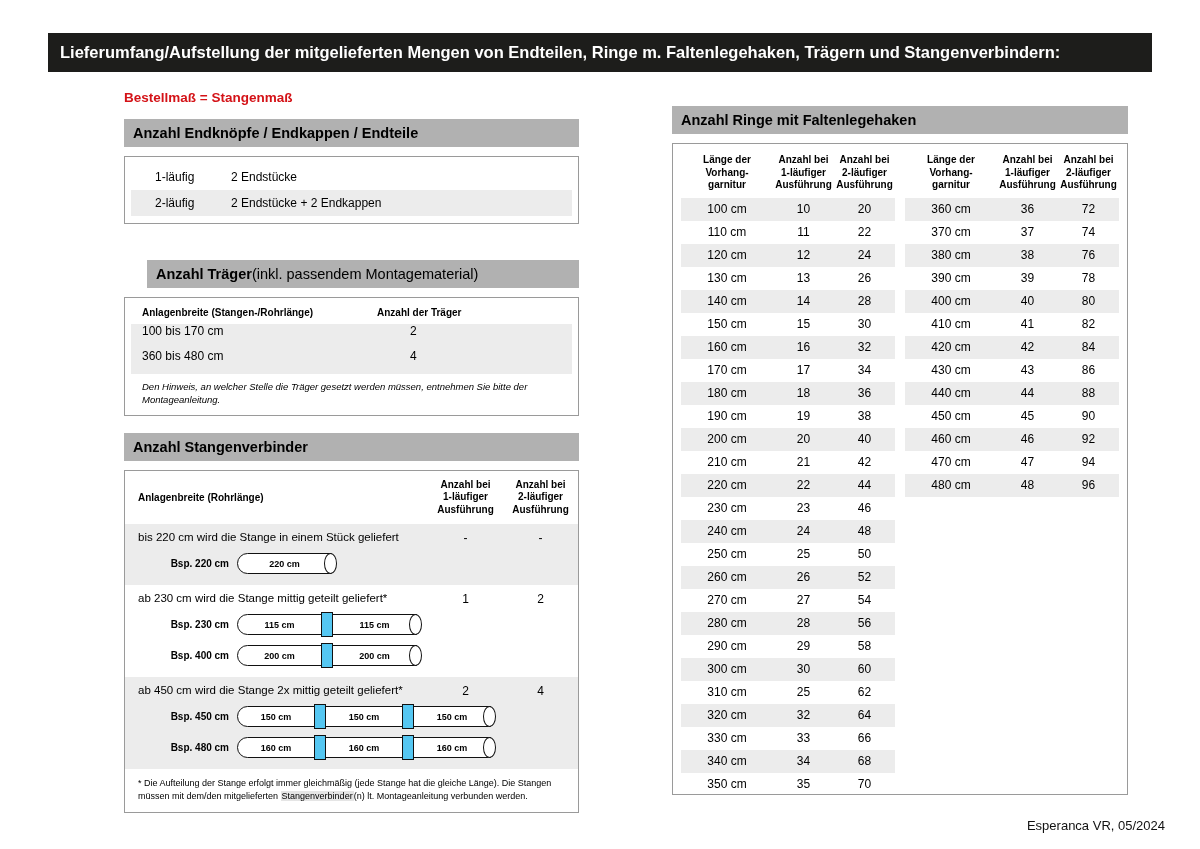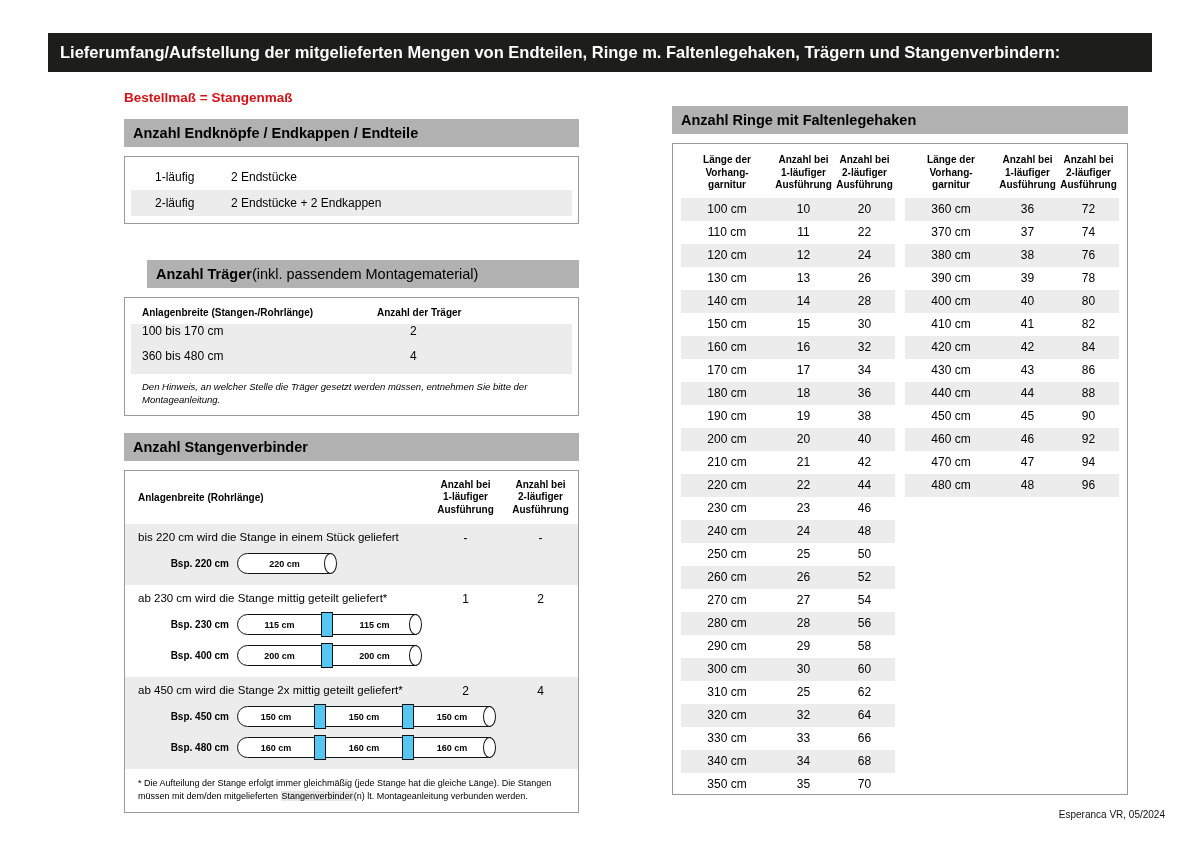--- a/index.html
+++ b/index.html
@@ -8,21 +8,21 @@
     width:1200px; height:849px; position:relative;
     font-family:"Liberation Sans", sans-serif; color:#000;
     overflow:hidden;
   }
   .title-bar {
     position:absolute; left:48px; top:33px; width:1104px; height:39px;
     background:#1d1d1b; color:#fff; display:flex; align-items:center;
     padding:0 12px; font-weight:bold; font-size:16.5px;
   }
   .footer {
-    position:absolute; right:35px; bottom:29px; font-size:10px; color:#111;
+    position:absolute; right:35px; bottom:16px; font-size:13px; color:#111;
   }
   .left-col  { position:absolute; left:124px; top:90px;  width:455px; }
   .right-col { position:absolute; left:672px; top:106px; width:456px; }
 
   .red-note { color:#d41217; font-weight:bold; font-size:13.5px; margin:0 0 14px 0; }
 
   .section-header {
     background:#b1b1b1; height:28px; display:flex; align-items:center;
     padding:0 9px; font-size:14.5px; font-weight:bold;
   }

